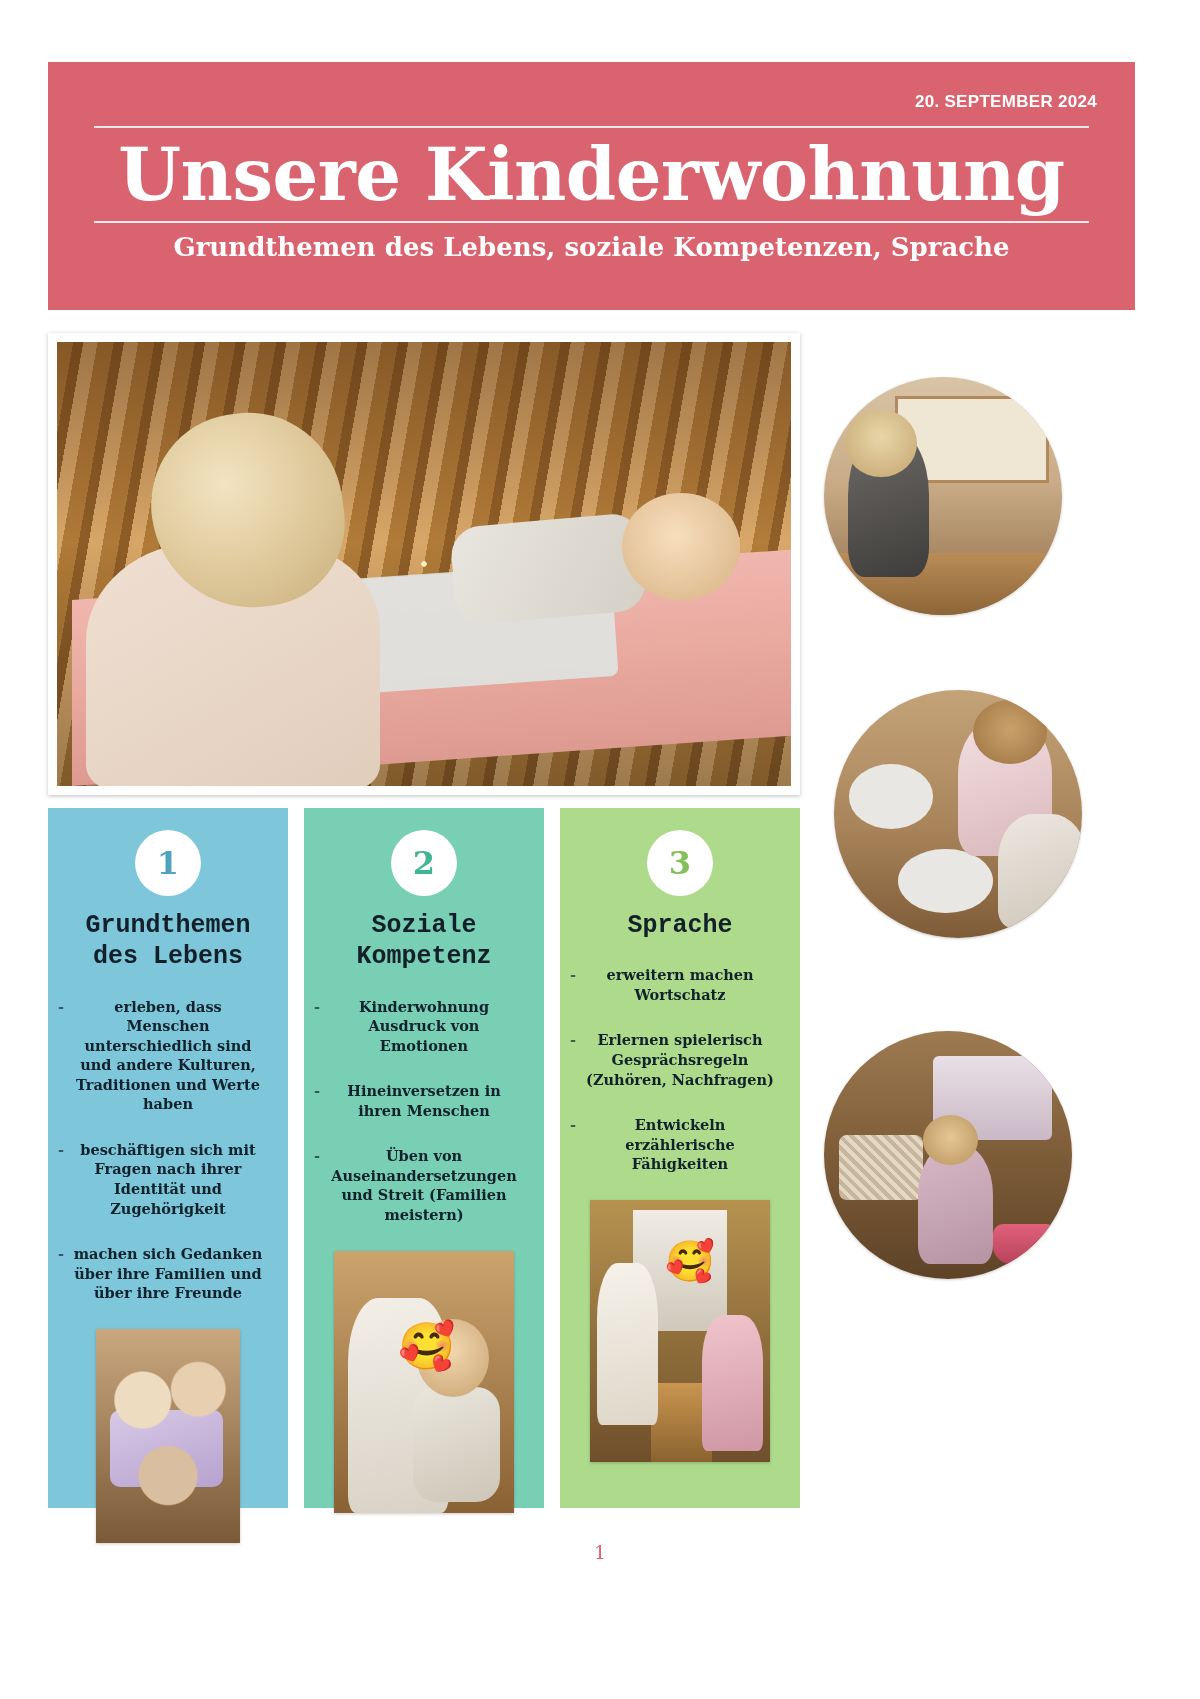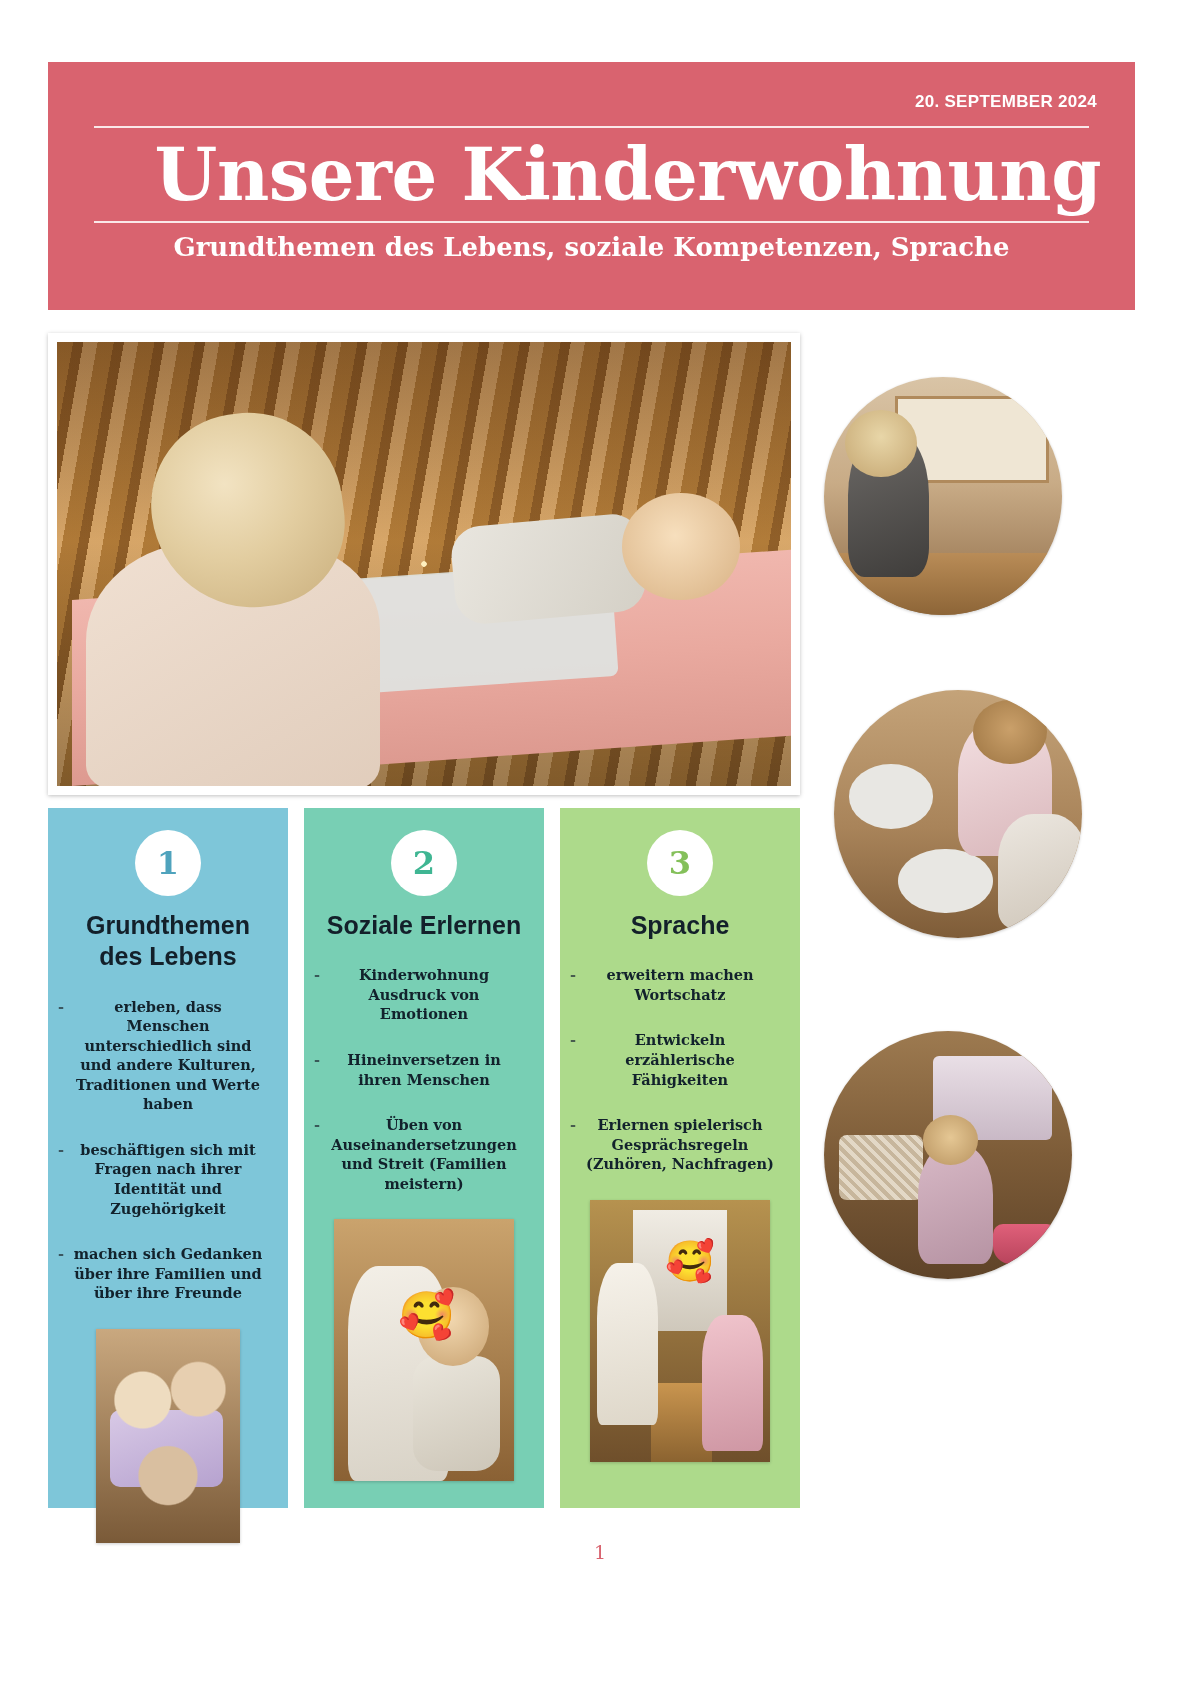--- a/index.html
+++ b/index.html
@@ -38,21 +38,21 @@
   .rule {
     height: 2px;
     background: rgba(255,255,255,0.85);
     margin: 14px 12px 0 12px;
   }
   .rule.bottom {
     margin-top: 6px;
   }
   .header-title {
     color: #ffffff;
-    text-align: right;
+    text-align: center;
     font-family: "DejaVu Serif", serif;
     font-weight: bold;
     font-size: 72px;
     line-height: 1.02;
     letter-spacing: -0.5px;
     margin: 10px 0 10px 0;
     white-space: nowrap;
   }
   .header-sub {
     color: #ffffff;
@@ -238,21 +238,21 @@
     display: flex; align-items: center; justify-content: center;
     font-family: "DejaVu Serif", serif;
     font-weight: bold;
     font-size: 32px;
   }
   .b1 { color: #4fa3bd; }
   .b2 { color: #3fb693; }
   .b3 { color: #84c05a; }
 
   .col-title {
-    font-family: Liberation Sans, sans-serif;
+    font-family: Liberation Mono, monospace;
     font-weight: bold;
     font-size: 25px;
     line-height: 1.25;
     color: #13202a;
     margin-bottom: 24px;
   }
   .bullets {
     list-style: none;
     margin: 0;
     padding: 0;
@@ -398,43 +398,43 @@
     <div class="col-photo">
       <div class="ph-a">
         <div class="mat"></div>
         <div class="circlekids"></div>
       </div>
     </div>
   </div>
 
   <div class="col col2">
     <div class="badge b2">2</div>
-    <div class="col-title">Soziale Erlernen</div>
+    <div class="col-title">Soziale Kompetenz</div>
     <ul class="bullets">
       <li>Kinderwohnung Ausdruck von Emotionen</li>
       <li>Hineinversetzen in ihren Menschen</li>
       <li>Üben von Auseinandersetzungen und Streit (Familien meistern)</li>
     </ul>
     <div class="col-photo">
       <div class="ph-b">
         <div class="child"></div>
         <div class="dollbody"></div>
         <div class="dollhead"></div>
         <span class="emoji emoji-b">🥰</span>
       </div>
     </div>
   </div>
 
   <div class="col col3">
     <div class="badge b3">3</div>
     <div class="col-title">Sprache</div>
     <ul class="bullets">
       <li>erweitern machen Wortschatz</li>
+      <li>Erlernen spielerisch Gesprächsregeln (Zuhören, Nachfragen)</li>
       <li>Entwickeln erzählerische Fähigkeiten</li>
-      <li>Erlernen spielerisch Gesprächsregeln (Zuhören, Nachfragen)</li>
     </ul>
     <div class="col-photo">
       <div class="ph-c">
         <div class="cabinet"></div>
         <div class="chair"></div>
         <div class="kid-l"></div>
         <div class="kid-r"></div>
         <span class="emoji emoji-c">🥰</span>
       </div>
     </div>

